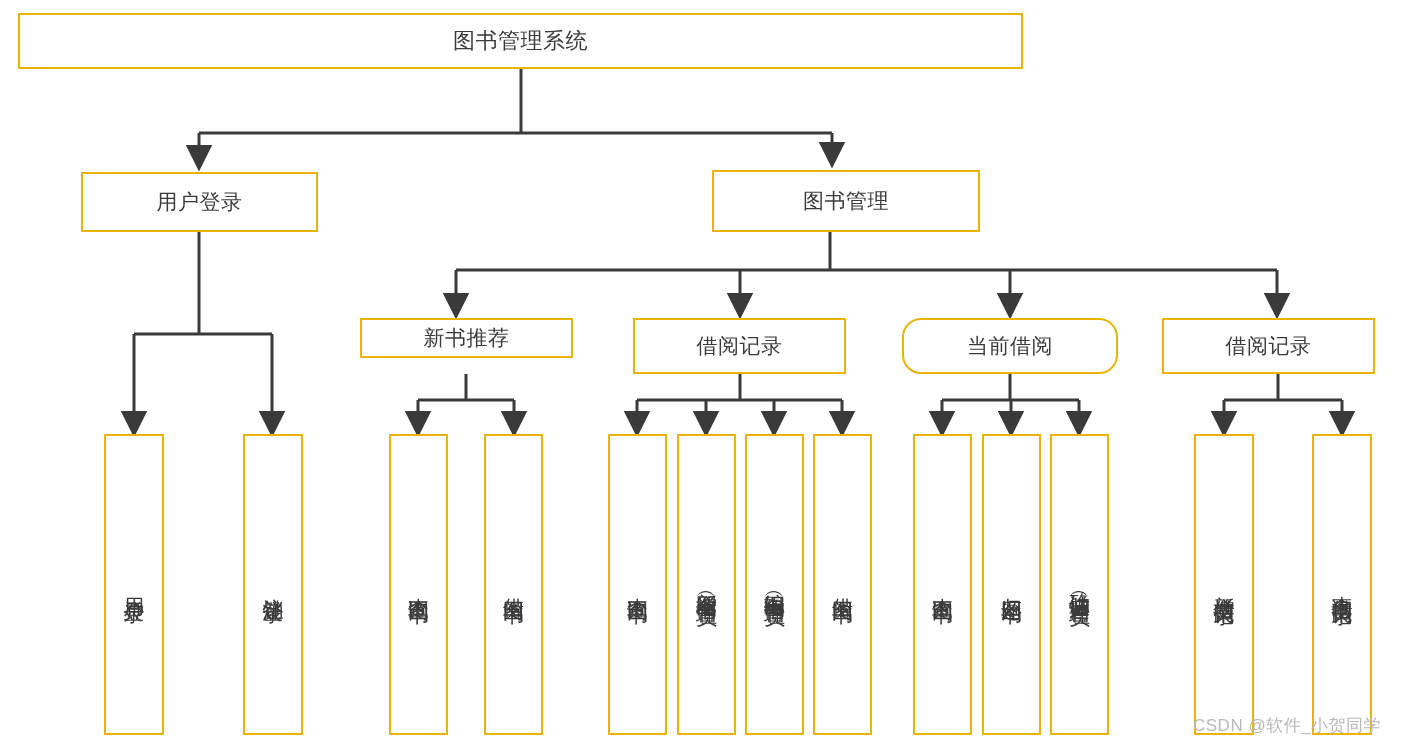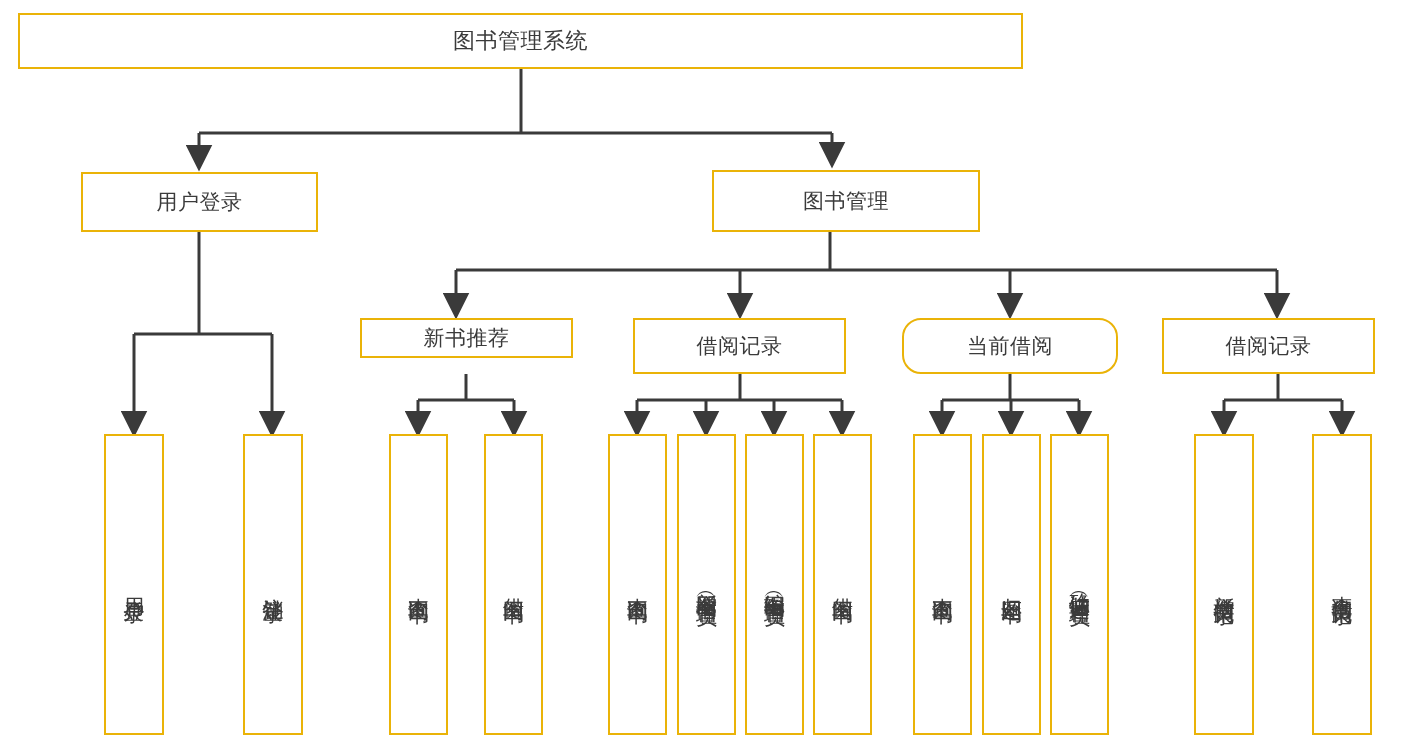--- a/index.html
+++ b/index.html
@@ -179,14 +179,15 @@
     <span class="label">确认归还（管理员）</span>
   </div>
 
   <div class="node vertical" style="left:1194px; top:434px; width:60px; height:301px;">
     <span class="label">新增借阅记录</span>
   </div>
   <div class="node vertical" style="left:1312px; top:434px; width:60px; height:301px;">
     <span class="label">查询借阅记录</span>
   </div>
 
+  <div class="watermark" style="left:1193px; top:714px;">CSDN @软件_小贺同学</div>
 
 </div>
 
 </body></html>

